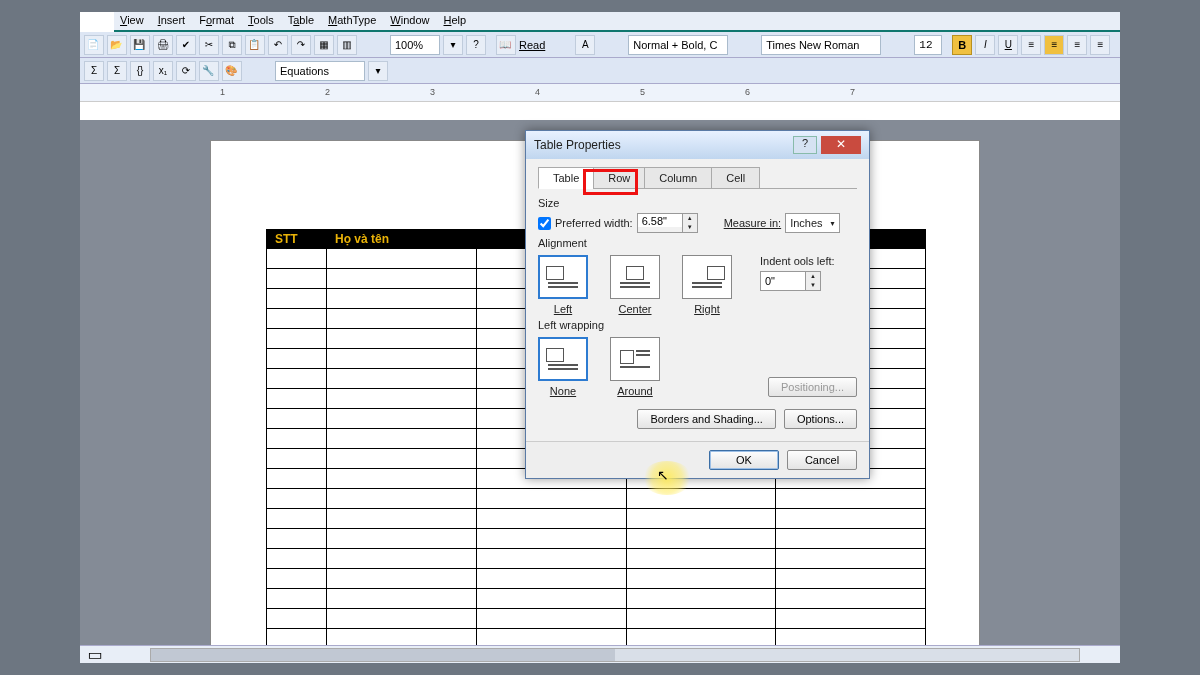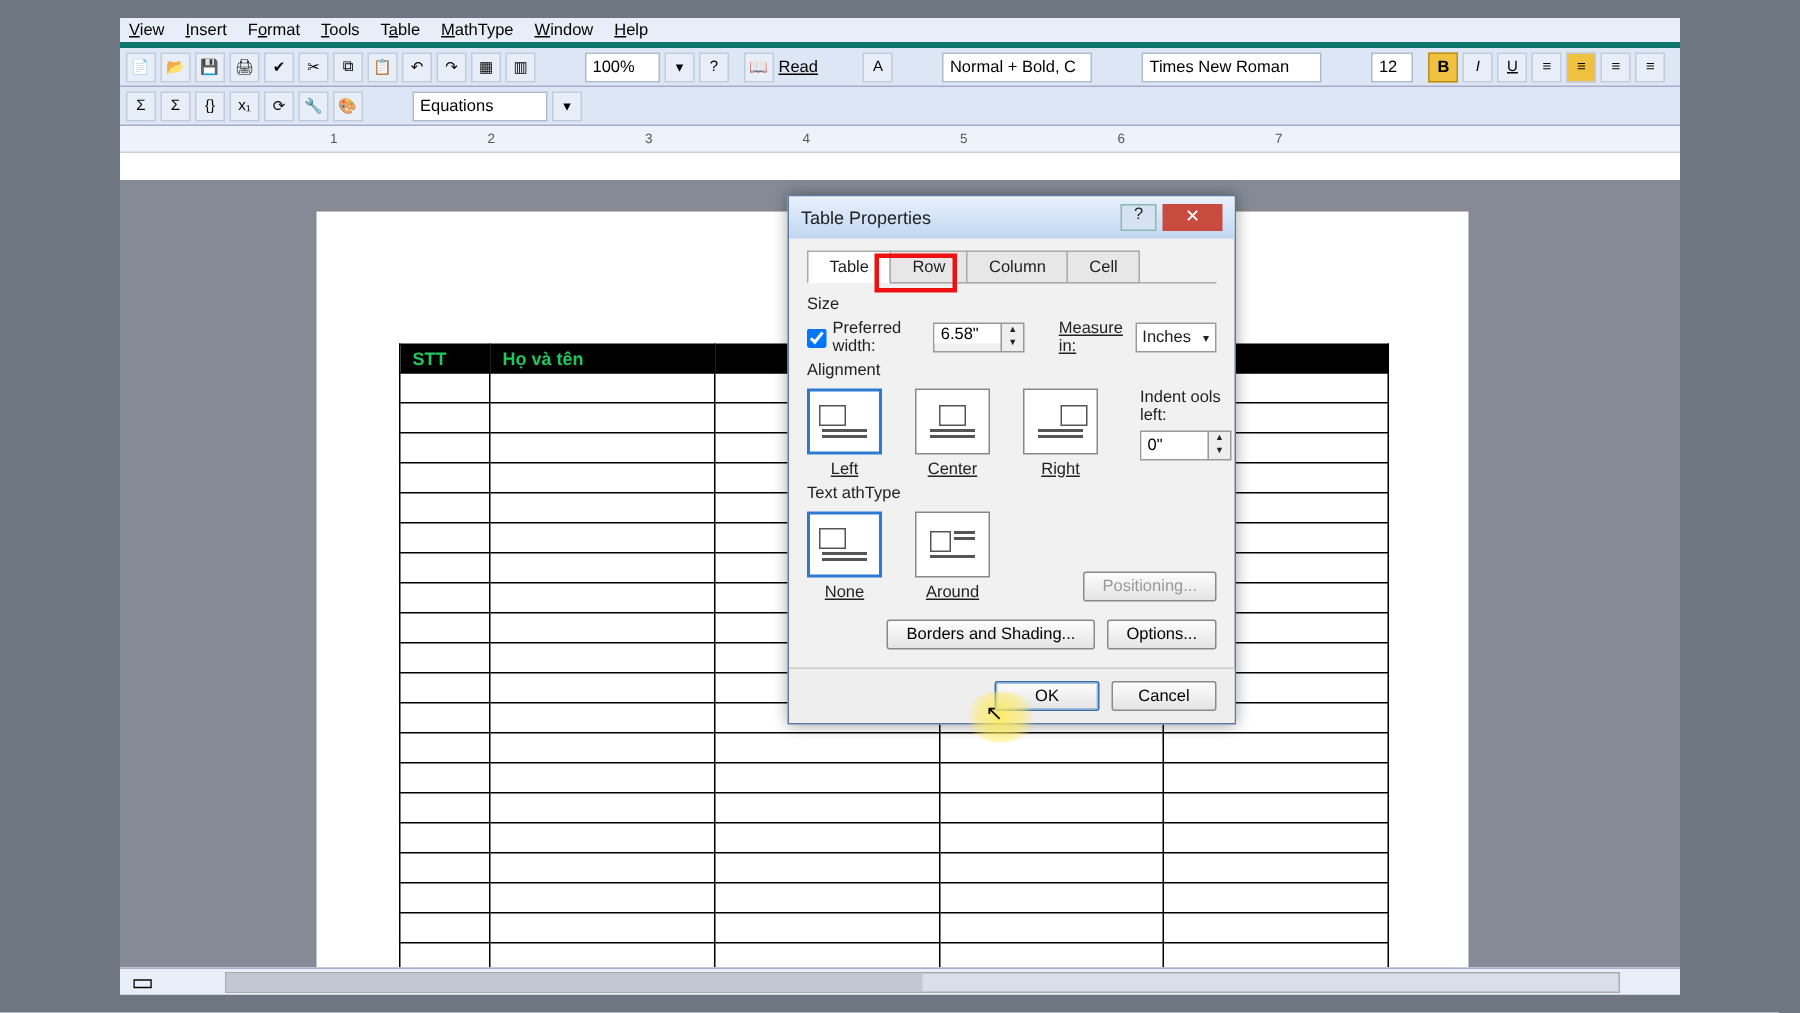--- a/index.html
+++ b/index.html
@@ -1,42 +1,42 @@
 <!DOCTYPE html>
 <html><head>
 <meta charset="utf-8">
 <style>
 * { box-sizing: border-box; margin: 0; padding: 0; font-family: Tahoma, sans-serif; }
 body { background: #6d7681; width: 1200px; height: 675px; position: relative; overflow: hidden; }
 
 .app { position: absolute; top: 12px; left: 80px; right: 80px; bottom: 12px; background: #fff; }
 .titlebar { height: 18px; background: linear-gradient(#3d95e5,#2570c1); color: #fff; font-size: 11px; padding: 2px 6px; }
-.menubar { height: 20px; background: #e8eef7; border-bottom: 4px solid #0f766e; font-size: 11px; padding: 2px 6px; display: flex; gap: 14px; }
+.menubar { height: 20px; background: #e8eef7; border-bottom: 2px solid #0f766e; font-size: 11px; padding: 2px 6px; display: flex; gap: 14px; margin-left: 34px; }
 .menubar span { cursor: default; }
 .menubar span u { text-decoration: underline; }
 .toolbar { height: 26px; background: #dde6f4; border-bottom: 1px solid #aac; display: flex; align-items: center; gap: 3px; padding: 0 4px; font-size: 11px; }
 .toolbar2 { height: 26px; background: #dde6f4; border-bottom: 1px solid #aac; display: flex; align-items: center; gap: 3px; padding: 0 4px; font-size: 11px; }
 .tbtn { width: 20px; height: 20px; background: #e8eef7; border: 1px solid #c0ccdc; display: inline-flex; align-items: center; justify-content: center; font-size: 10px; }
 .tsep { width: 4px; }
 .tinput { height: 20px; border: 1px solid #abc; background: #fff; padding: 0 4px; font-size: 11px; margin-left: 30px; }
 .ruler { height: 18px; background: #eef3fb; border-bottom: 1px solid #ccc; position: relative; font-size: 9px; color: #555; }
 .ruler .tick { position: absolute; top: 3px; }
 .docbg { position: absolute; top: 108px; left: 0; right: 0; bottom: 18px; background: #848b96; overflow: hidden; }
 .page { position: absolute; left: 130px; top: 20px; width: 770px; height: 900px; background: #fff; border: 1px solid #888; }
 .doctable { position: absolute; left: 55px; top: 88px; width: 660px; border-collapse: collapse; }
-.doctable th { background: #000; color: #22c55e; font-size: 12px; border: 1px solid #000; padding: 2px 8px; text-align: left; height: 18px; }
+.doctable th { background: #000; color: #eab308; font-size: 12px; border: 1px solid #000; padding: 2px 8px; text-align: left; height: 18px; }
 .doctable td { border: 1px solid #000; height: 20px; }
 .doctable th:nth-child(1), .doctable td:nth-child(1){width:60px}
 .doctable th:nth-child(2), .doctable td:nth-child(2){width:150px}
 
 .statusbar { position: absolute; bottom: 0; left: 0; right: 0; height: 18px; background: #e8eef7; border-top: 1px solid #aac; display:flex; align-items:center; }
 .hscroll { flex: 1; height: 14px; background: #d9dfe8; border: 1px solid #aaa; margin: 0 40px 0 40px; position: relative; }
 .hscroll::after { content:""; position:absolute; left:0; width:50%; top:0; bottom:0; background:#c1c8d3; }
 
-.dialog { position: absolute; left: 525px; top: 130px; width: 299px; background: #f1f1f1; border: 1px solid #5a7aa5; box-shadow: 0 0 10px rgba(0,0,0,.4); }
+.dialog { position: absolute; left: 525px; top: 130px; width: 345px; background: #f1f1f1; border: 1px solid #5a7aa5; box-shadow: 0 0 10px rgba(0,0,0,.4); }
 .dlg-title { height: 28px; background: linear-gradient(#e8f1ff,#c0d6ef); display: flex; align-items: center; padding: 0 8px; font-size: 12px; color: #222; }
 .dlg-title .spacer { flex: 1; }
 .dlg-help { width: 24px; height: 18px; background: #d5e2f2; border: 1px solid #8ba; text-align:center; font-size:11px; margin-right:4px; }
 .dlg-close { width: 40px; height: 18px; background: #c94b3f; color: #fff; text-align:center; font-size:12px; line-height:16px; }
 .dlg-body { padding: 8px 12px 12px; font-size: 11px; color: #222; }
 .tabs { display: flex; border-bottom: 1px solid #aaa; margin-bottom: 8px; }
 .tab { padding: 4px 14px; background: #e7e7e7; border: 1px solid #aaa; margin-right:-1px; margin-bottom:-1px; cursor:default; font-size:11px; }
 .tab.active { background: #fff; border-bottom: 1px solid #fff; }
 .redbox { position: absolute; border: 3px solid #e11; }
 .grouplabel { font-size: 11px; margin: 4px 0; }
@@ -95,21 +95,21 @@
     <input class="tinput" style="width: 50px;" value="100%">
     <span class="tbtn">▾</span>
     <span class="tbtn">?</span>
     <span class="tsep"></span>
     <span class="tbtn">📖</span>
     <span style="font-size:11px;margin-right:8px;text-decoration:underline">Read</span>
     <span style="width:16px"></span>
     <span class="tbtn">A</span>
     <input class="tinput" style="width: 100px;" value="Normal + Bold, C">
     <input class="tinput" style="width: 120px;" value="Times New Roman">
-    <input class="tinput" style="width: 28px;" value="12">
+    <input class="tinput" style="width: 28px; font-family: Liberation Mono, monospace;" value="12">
     <span class="tsep"></span>
     <span class="fmt-b">B</span>
     <span class="tbtn">
         <i>I</i>
       </span>
     <span class="tbtn">
         <u>U</u>
       </span>
     <span class="tbtn">≡</span>
     <span class="tbtn" style="background:#f0c040">≡</span>
@@ -367,21 +367,21 @@
         <span class="spin">
           <input value="0&quot;" style="">
           <span class="ar">
               <div>▲</div>
               <div>▼</div>
             </span>
         </span>
       </div>
     </div>
 
-    <div class="grouplabel">Text athType</div>
+    <div class="grouplabel">Left wrapping</div>
     <div class="alignrow">
       <div class="aopt">
         <div class="abox selected">
             <div class="sq" style="align-self:flex-start;margin-left:2px"></div>
             <div class="ln"></div>
             <div class="ln"></div>
           </div>
         <div class="albl">None</div>
       </div>
       <div class="aopt">

